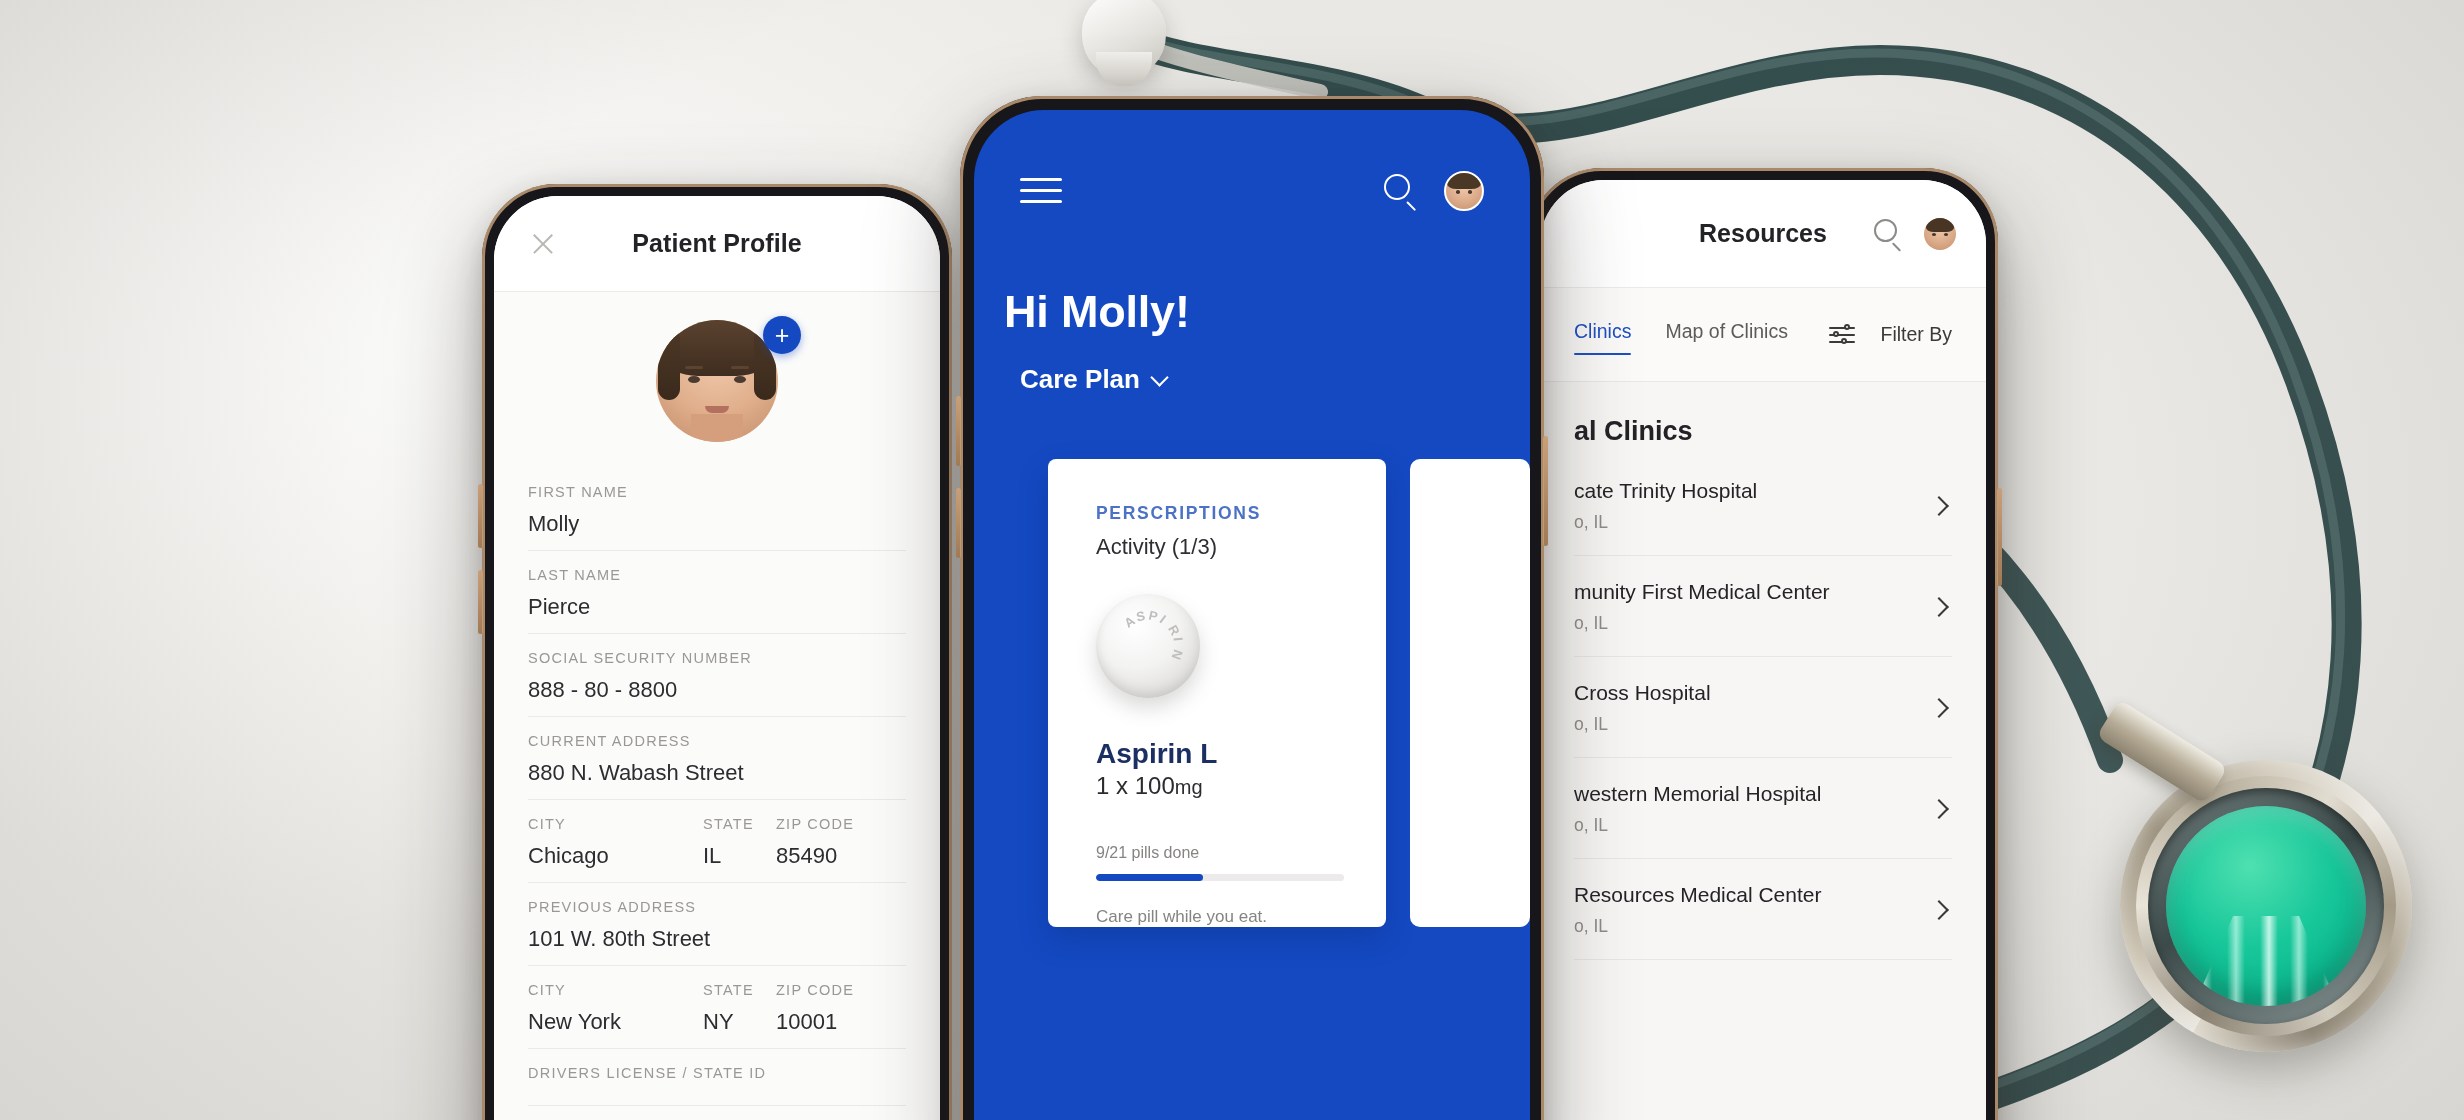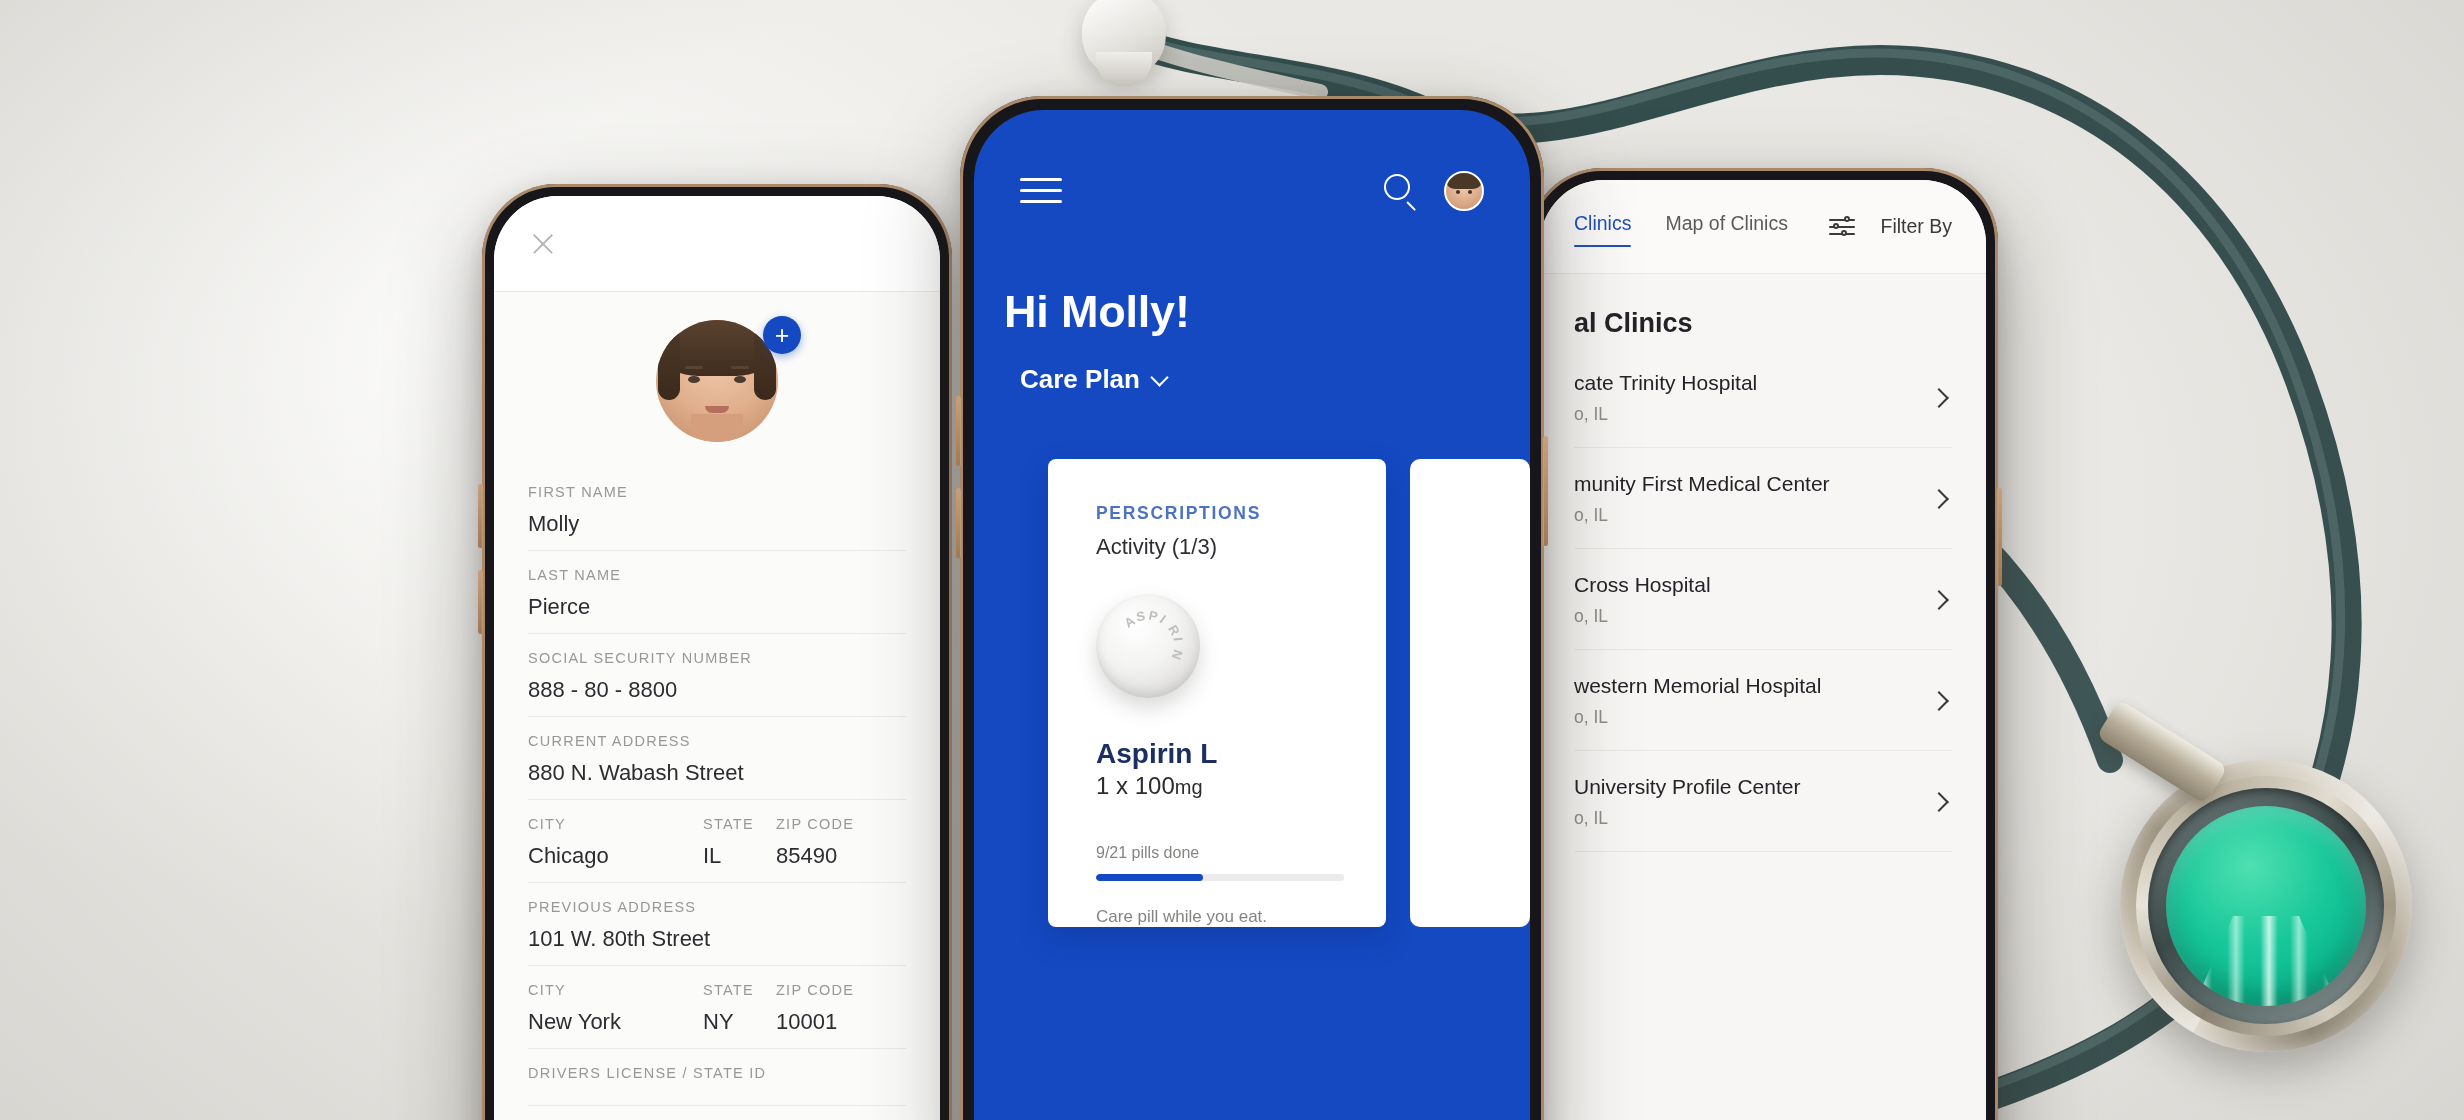--- a/index.html
+++ b/index.html
@@ -325,20 +325,21 @@
   <div class="bg-vignette"></div>
 </div>
 
 <div class="phone" id="phone-left">
   <div class="sidebtn" style="left:-4px;top:300px;height:64px;"></div>
   <div class="sidebtn" style="left:-4px;top:386px;height:64px;"></div>
   <div class="screen">
 
     <div class="lp-header">
       <div class="close-x"></div>
+      <div class="lp-title">Patient Profile</div>
     </div>
 
     <div class="lp-avatar-wrap">
       <div class="lp-avatar">
         <div class="av-hair"></div>
         <div class="av-hair-l"></div>
         <div class="av-hair-r"></div>
         <div class="av-brow l"></div>
         <div class="av-brow r"></div>
         <div class="av-eye l"></div>
@@ -412,20 +413,34 @@
 
     </div>
   </div>
   <div class="bezel-edge"></div>
 </div>
 
 <div class="phone" id="phone-right">
   <div class="sidebtn" style="right:-4px;top:320px;height:98px;"></div>
   <div class="screen">
 
+    <div class="rp-header">
+      <div class="rp-title">Resources</div>
+      <div class="rp-actions">
+        <div class="mag">
+          <div class="circ"></div>
+            <div class="hnd"></div>
+        </div>
+        <div class="mini-av">
+          <div class="h"></div>
+            <div class="e1"></div>
+            <div class="e2"></div>
+        </div>
+      </div>
+    </div>
 
     <div class="rp-tabs">
       <div class="rtab active">Clinics</div>
       <div class="rtab">Map of Clinics</div>
       <div class="filter-by">
         <span class="filter-icon">
           <i></i>
             <i></i>
             <i></i>
             <u></u>
@@ -466,21 +481,21 @@
       <div class="clinic-row">
         <div class="clinic-txt">
           <div class="clinic-name">western Memorial Hospital</div>
           <div class="clinic-city">o, IL</div>
         </div>
         <span class="chev"></span>
       </div>
 
       <div class="clinic-row">
         <div class="clinic-txt">
-          <div class="clinic-name">University Profile Center</div>
+          <div class="clinic-name">Resources Medical Center</div>
           <div class="clinic-city">o, IL</div>
         </div>
         <span class="chev"></span>
       </div>
     </div>
 
   </div>
   <div class="bezel-edge"></div>
 </div>
 

